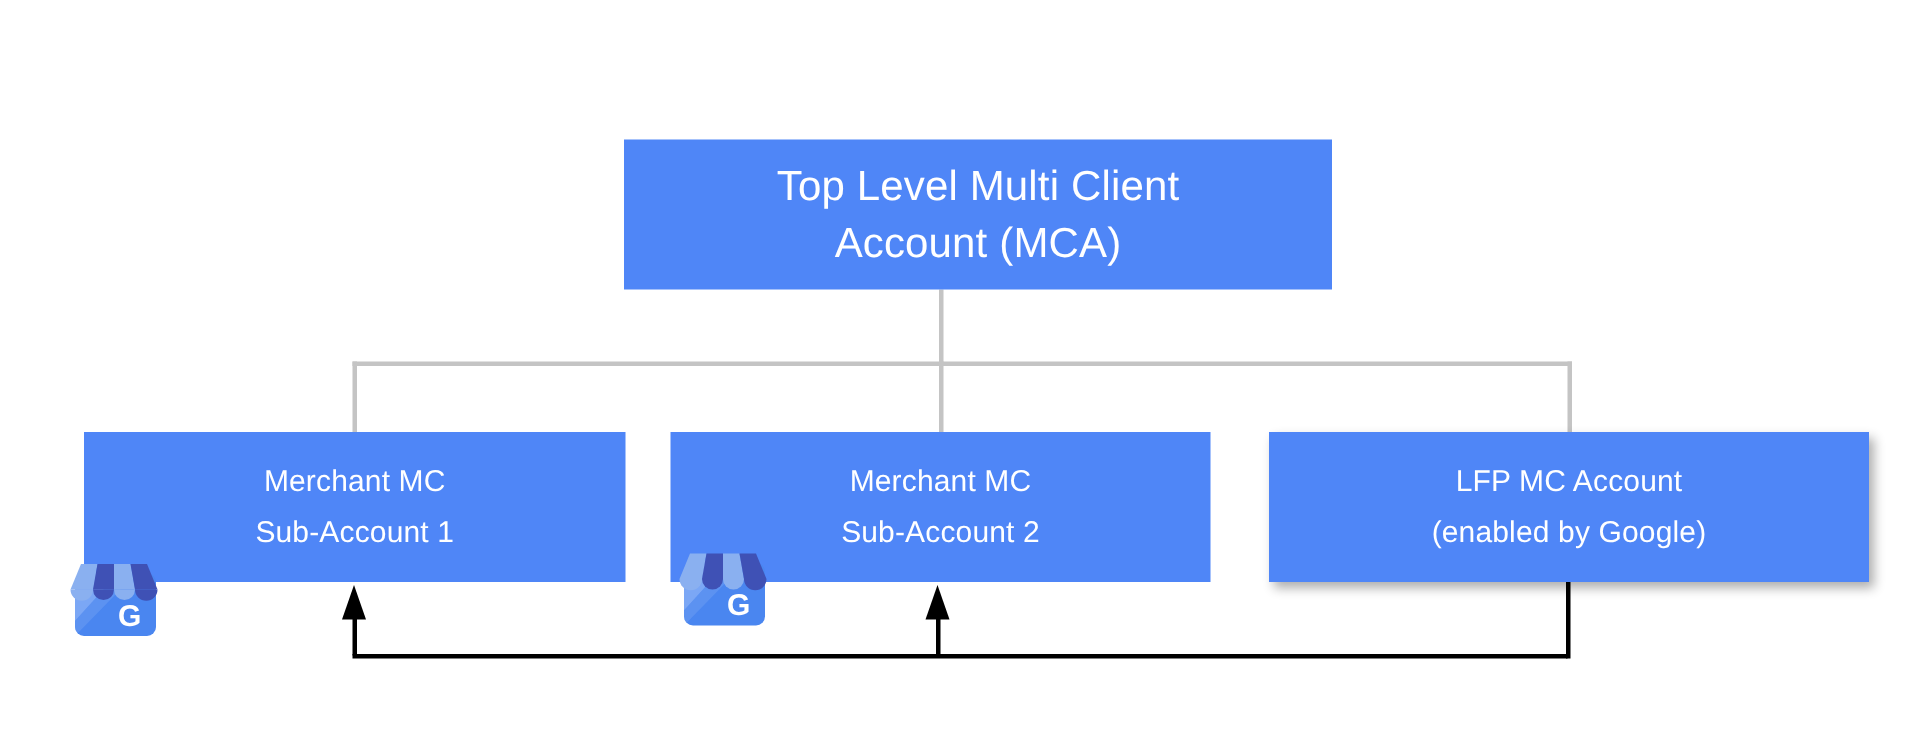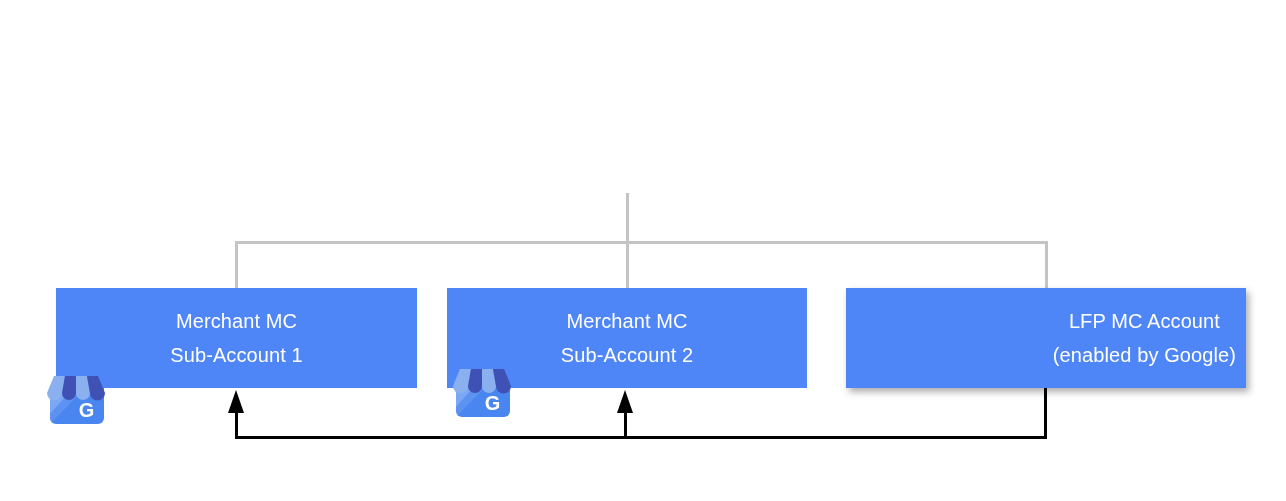--- a/index.html
+++ b/index.html
@@ -83,32 +83,36 @@
 <body>
 
 <div id="canvas">
 
   <div class="conn conn-v" style="left:626px; top:193px; height:51px;"></div>
   <div class="conn conn-h" style="left:235px; top:241px; width:813px;"></div>
   <div class="conn conn-v" style="left:235px; top:241px; height:48px;"></div>
   <div class="conn conn-v" style="left:626px; top:241px; height:48px;"></div>
   <div class="conn conn-v" style="left:1045px; top:241px; height:48px;"></div>
 
+  <div class="node top" style="left:416px; top:93px; width:472px; height:100px;">
+    <div class="node-text">Top Level Multi Client
+Account (MCA)</div>
+  </div>
 
   <div class="node" style="left:56px; top:288px; width:361px; height:100px;">
     <div class="node-text">Merchant MC
 Sub-Account 1</div>
   </div>
 
   <div class="node" style="left:447px; top:288px; width:360px; height:100px;">
     <div class="node-text">Merchant MC
 Sub-Account 2</div>
   </div>
 
-  <div class="node shadowed" style="left:846px; top:288px; width:400px; height:100px;justify-content:flex-end;">
+  <div class="node shadowed" style="left:846px; top:288px; width:400px; height:100px;">
     <div class="node-text">LFP MC Account
 (enabled by Google)</div>
   </div>
 
   <div class="flow flow-v" style="left:1044px; top:388px; height:51px;"></div>
   <div class="flow flow-h" style="left:235px; top:436px; width:810px;"></div>
   <div class="flow flow-v" style="left:235px; top:411px; height:26px;"></div>
   <div class="arrowhead" style="left:228px; top:390px;"></div>
   <div class="flow flow-v" style="left:624px; top:411px; height:26px;"></div>
   <div class="arrowhead" style="left:617px; top:390px;"></div>

